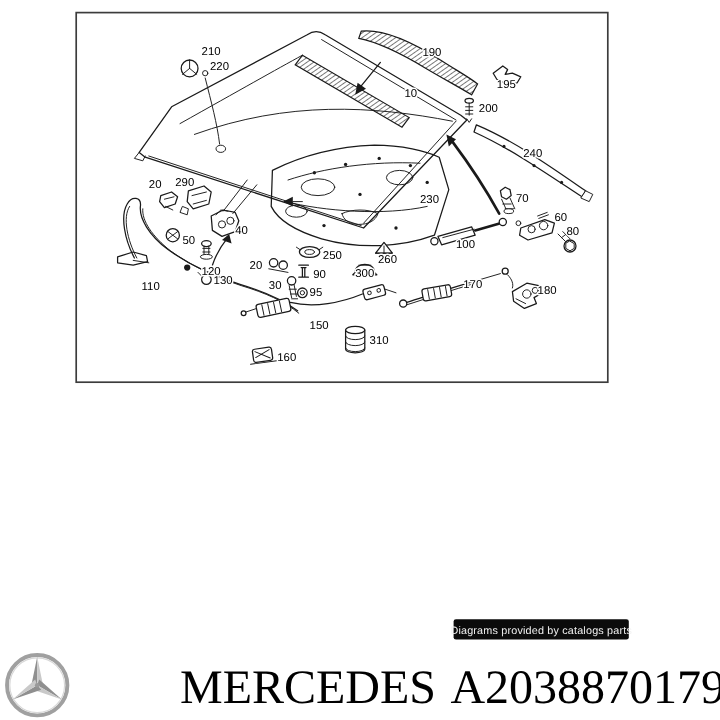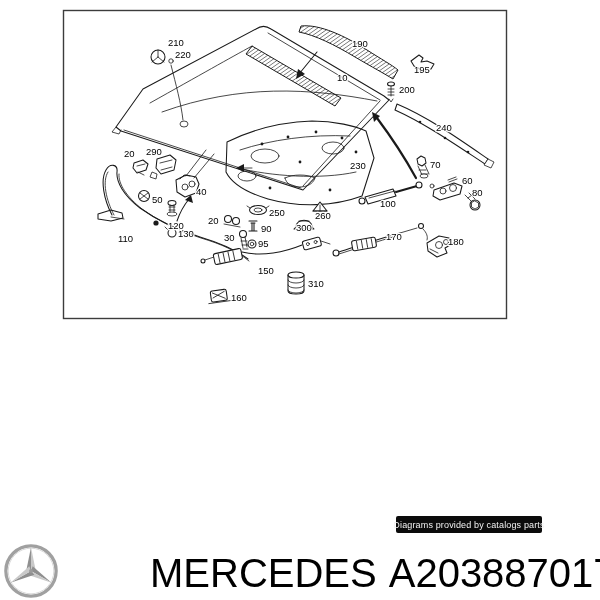--- a/index.html
+++ b/index.html
@@ -8,28 +8,28 @@
   .diagram-svg{position:absolute;left:0;top:0;}
   .frame{fill:none;stroke:var(--frame,#3c3c3c);stroke-width:1.4;}
   .art{stroke:var(--line,#1a1a1a);fill:none;stroke-width:1.05;stroke-linecap:round;stroke-linejoin:round;}
   .art2{stroke:var(--line,#1a1a1a);fill:#ffffff;stroke-width:1.05;stroke-linejoin:round;}
   .thin{stroke-width:0.8;}
   .thick{stroke-width:2.2;}
   .dot{fill:var(--line,#1a1a1a);stroke:none;}
   .hatched{fill:url(#hatch);stroke:var(--line,#1a1a1a);stroke-width:1;}
   .plabel{font-family:"Liberation Sans",sans-serif;font-size:9.5px;fill:#000;
           paint-order:stroke;stroke:#fff;stroke-width:2.4px;stroke-linejoin:round;}
-  .provider-badge{position:absolute;left:396px;top:516px;width:146px;height:17px;
+  .provider-badge{position:absolute;left:378px;top:516px;width:146px;height:17px;
           background:var(--badge-bg,#0b0b0b);color:var(--badge-fg,#f2f2f2);
           font-size:9px;display:flex;align-items:center;justify-content:center;
           border-radius:2px;letter-spacing:.15px;white-space:nowrap;}
   .footer{position:absolute;left:0;top:540px;width:600px;height:60px;}
   .footer-text{position:absolute;left:150px;right:2px;top:11px;text-align:center;
           font-size:40px;line-height:44px;color:var(--footer-fg,#000);white-space:nowrap;}
-  .footer-text span{display:inline;}
+  .footer-text span{display:inline;font-family:Liberation Serif, serif;}
   .brand{margin-right:12px;}
   .logo{position:absolute;left:2px;top:2px;width:58px;height:58px;}
 </style>
 </head>
 <body>
 
 <div class="stage">
 
   <svg class="diagram-svg" width="600" height="540" viewBox="0 0 600 540">
     <defs>

